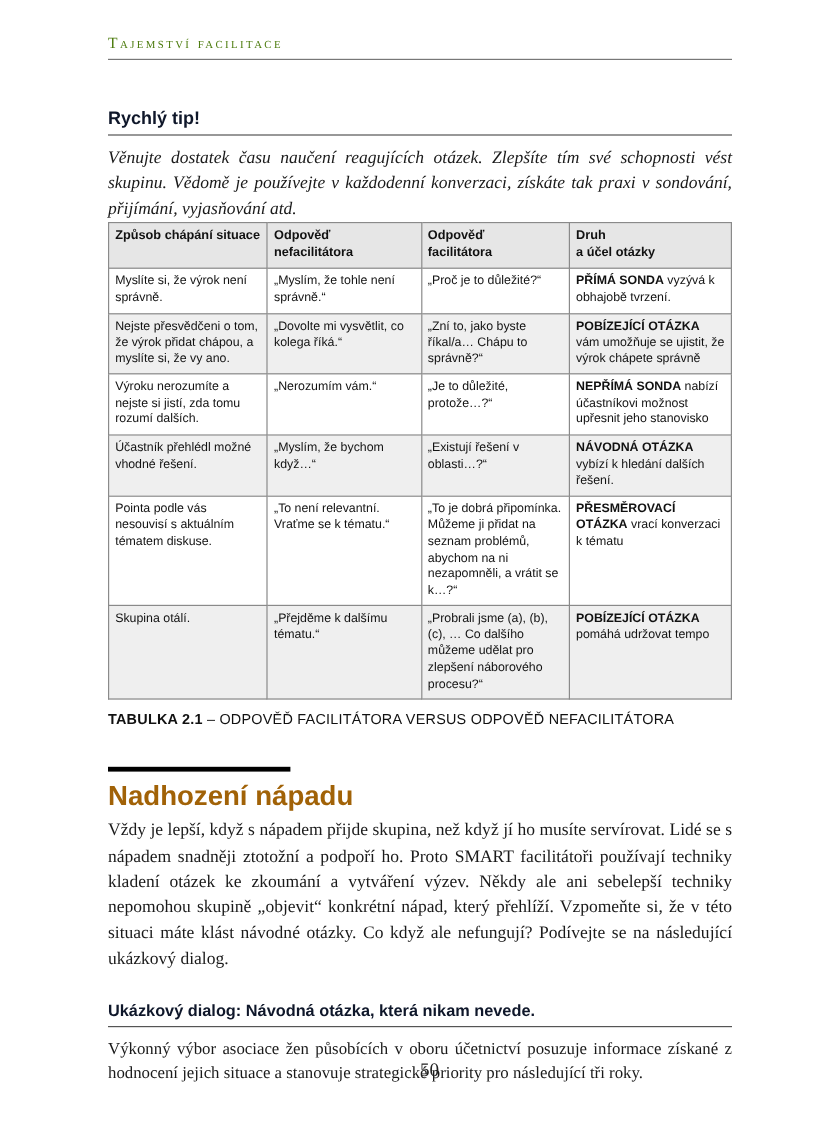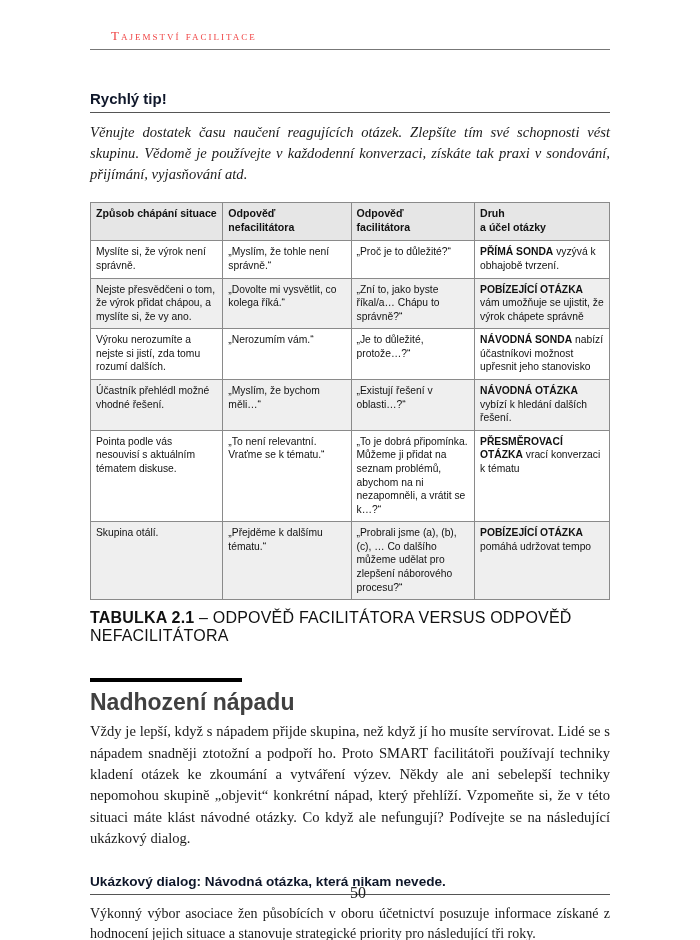--- a/index.html
+++ b/index.html
@@ -15,22 +15,21 @@
     color: #1a1a1a;
     overflow: hidden;
   }
 
   
   .running-head {
     font-family: "Liberation Serif", serif;
     font-variant: small-caps;
     letter-spacing: 2px;
     font-size: 13px;
-    color: #ef4444;
-    margin-left: 21px;
+    color: #4d7c0f;
   }
   .head-rule {
     border: none;
     border-top: 1px solid #777;
     margin-top: 5px;
   }
 
   
   .tip-title {
     margin-top: 40px;
@@ -46,21 +45,20 @@
   }
   .tip-body {
     font-style: italic;
     font-size: 14.6px;
     line-height: 1.45;
     text-align: justify;
   }
 
   
   table.facil {
-    margin-top: 17px;
     width: 100%;
     border-collapse: collapse;
     font-family: "Liberation Sans", sans-serif;
     font-size: 10.3px;
     line-height: 1.32;
     color: #111;
   }
   table.facil th, table.facil td {
     border: 1px solid #8a8a8a;
     padding: 4px 5px 5px 5px;
@@ -73,39 +71,39 @@
     font-weight: bold;
     font-size: 10.6px;
   }
   table.facil th span { display: block; }
   table.facil tr.shaded td { background: #efefef; }
   td.typecell b { font-weight: bold; }
 
   .caption {
     margin-top: 9px;
     font-family: "Liberation Sans", sans-serif;
-    font-size: 16px;
+    font-size: 12px;
     letter-spacing: 0.2px;
     color: #111;
   }
   .caption b { font-weight: bold; }
 
   
   .section-rule {
     margin-top: 33px;
     width: 152px;
     height: 4px;
     background: #000;
   }
   .section-title {
     margin-top: 7px;
     font-family: "Liberation Sans", sans-serif;
     font-weight: bold;
     font-size: 23px;
-    color: #404040;
+    color: #a16207;
   }
   .body-para {
     margin-top: 5px;
     font-size: 14.6px;
     line-height: 1.47;
     text-align: justify;
   }
 
   
   .dialog-head {
@@ -186,25 +184,25 @@
       <tr class="shaded">
         <td>Nejste přesvědčeni o tom, že výrok přidat chápou, a myslíte si, že vy ano.</td>
         <td>„Dovolte mi vysvětlit, co kolega říká.“</td>
         <td>„Zní to, jako byste říkal/a… Chápu to správně?“</td>
         <td class="typecell"><b>POBÍZEJÍCÍ OTÁZKA</b><span> vám umožňuje se ujistit, že výrok chápete správně</span></td>
       </tr>
       <tr>
         <td>Výroku nerozumíte a nejste si jistí, zda tomu rozumí dalších.</td>
         <td>„Nerozumím vám.“</td>
         <td>„Je to důležité, protože…?“</td>
-        <td class="typecell"><b>NÁVODNÁ SONDA</b><span> nabízí účastníkovi možnost upřesnit jeho stanovisko</span></td>
+        <td class="typecell"><b>NEPŘÍMÁ SONDA</b><span> nabízí účastníkovi možnost upřesnit jeho stanovisko</span></td>
       </tr>
       <tr class="shaded">
         <td>Účastník přehlédl možné vhodné řešení.</td>
-        <td>„Myslím, že bychom měli…“</td>
+        <td>„Myslím, že bychom když…“</td>
         <td>„Existují řešení v oblasti…?“</td>
         <td class="typecell"><b>NÁVODNÁ OTÁZKA</b><span> vybízí k hledání dalších řešení.</span></td>
       </tr>
       <tr>
         <td>Pointa podle vás nesouvisí s aktuálním tématem diskuse.</td>
         <td>„To není relevantní. Vraťme se k tématu.“</td>
         <td>„To je dobrá připomínka. Můžeme ji přidat na seznam problémů, abychom na ni nezapomněli, a vrátit se k…?“</td>
         <td class="typecell"><b>PŘESMĚROVACÍ OTÁZKA</b><span> vrací konverzaci k tématu</span></td>
       </tr>
       <tr class="shaded">

